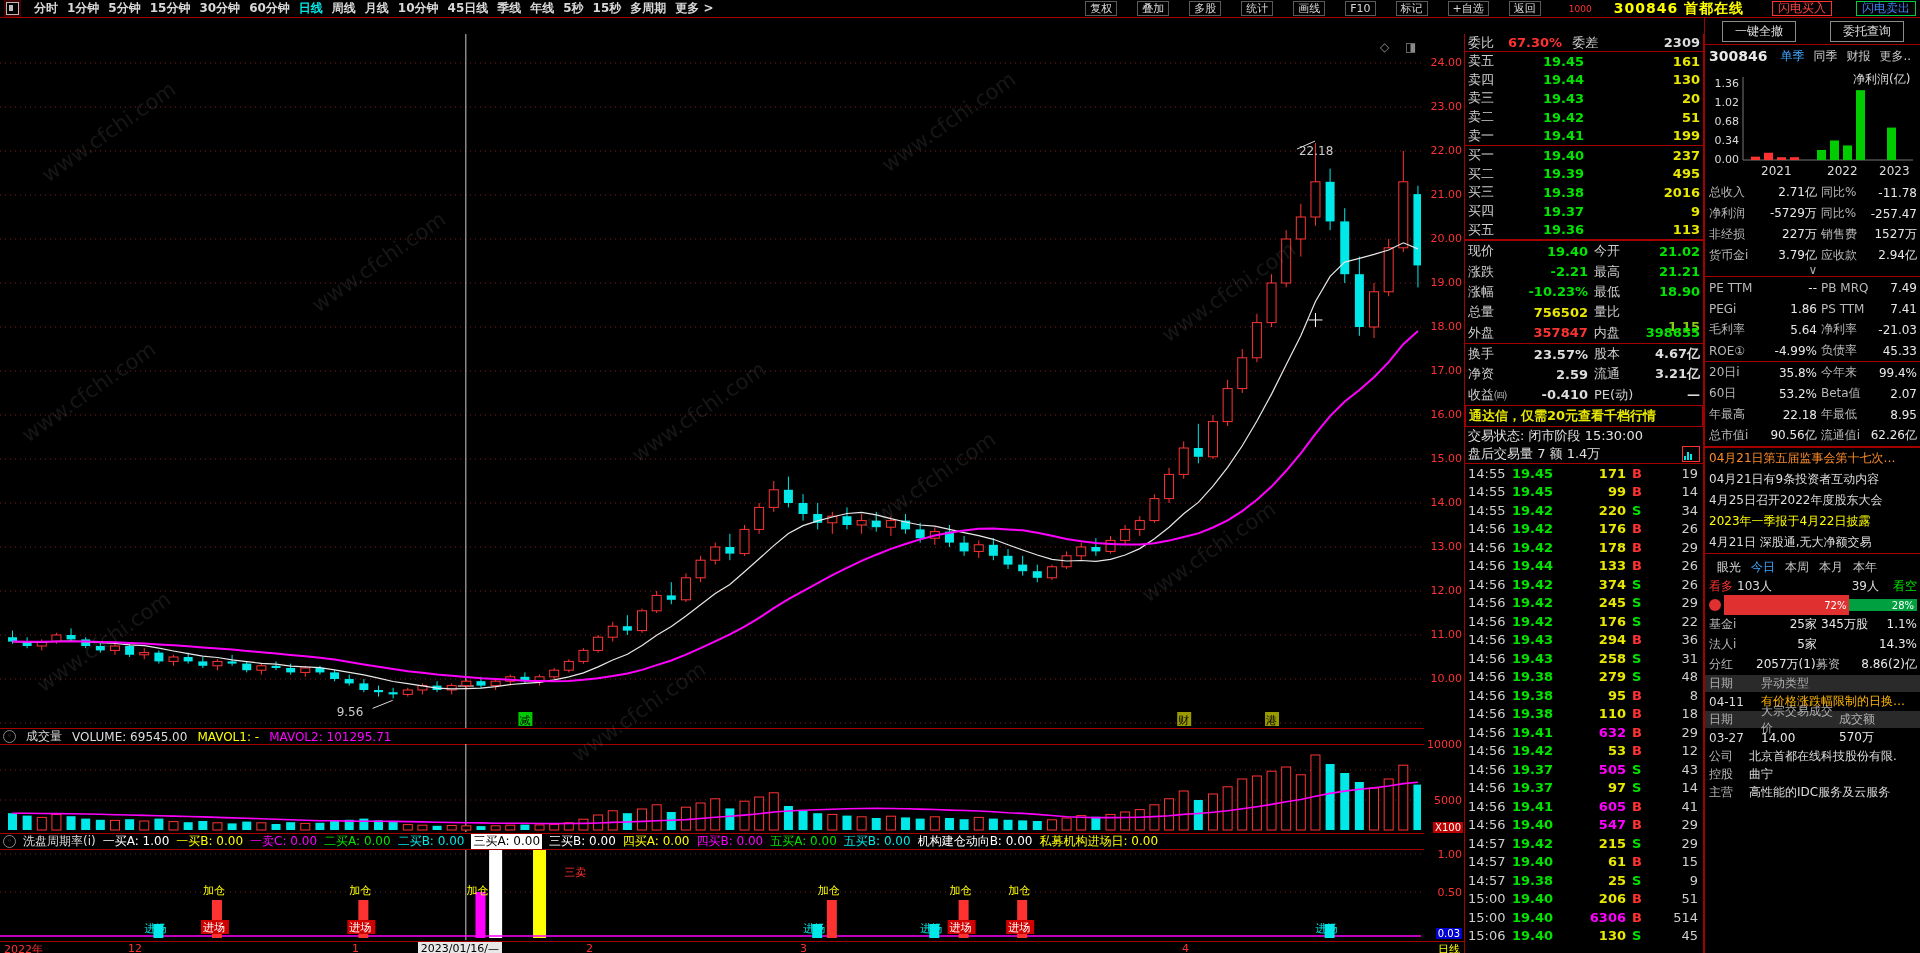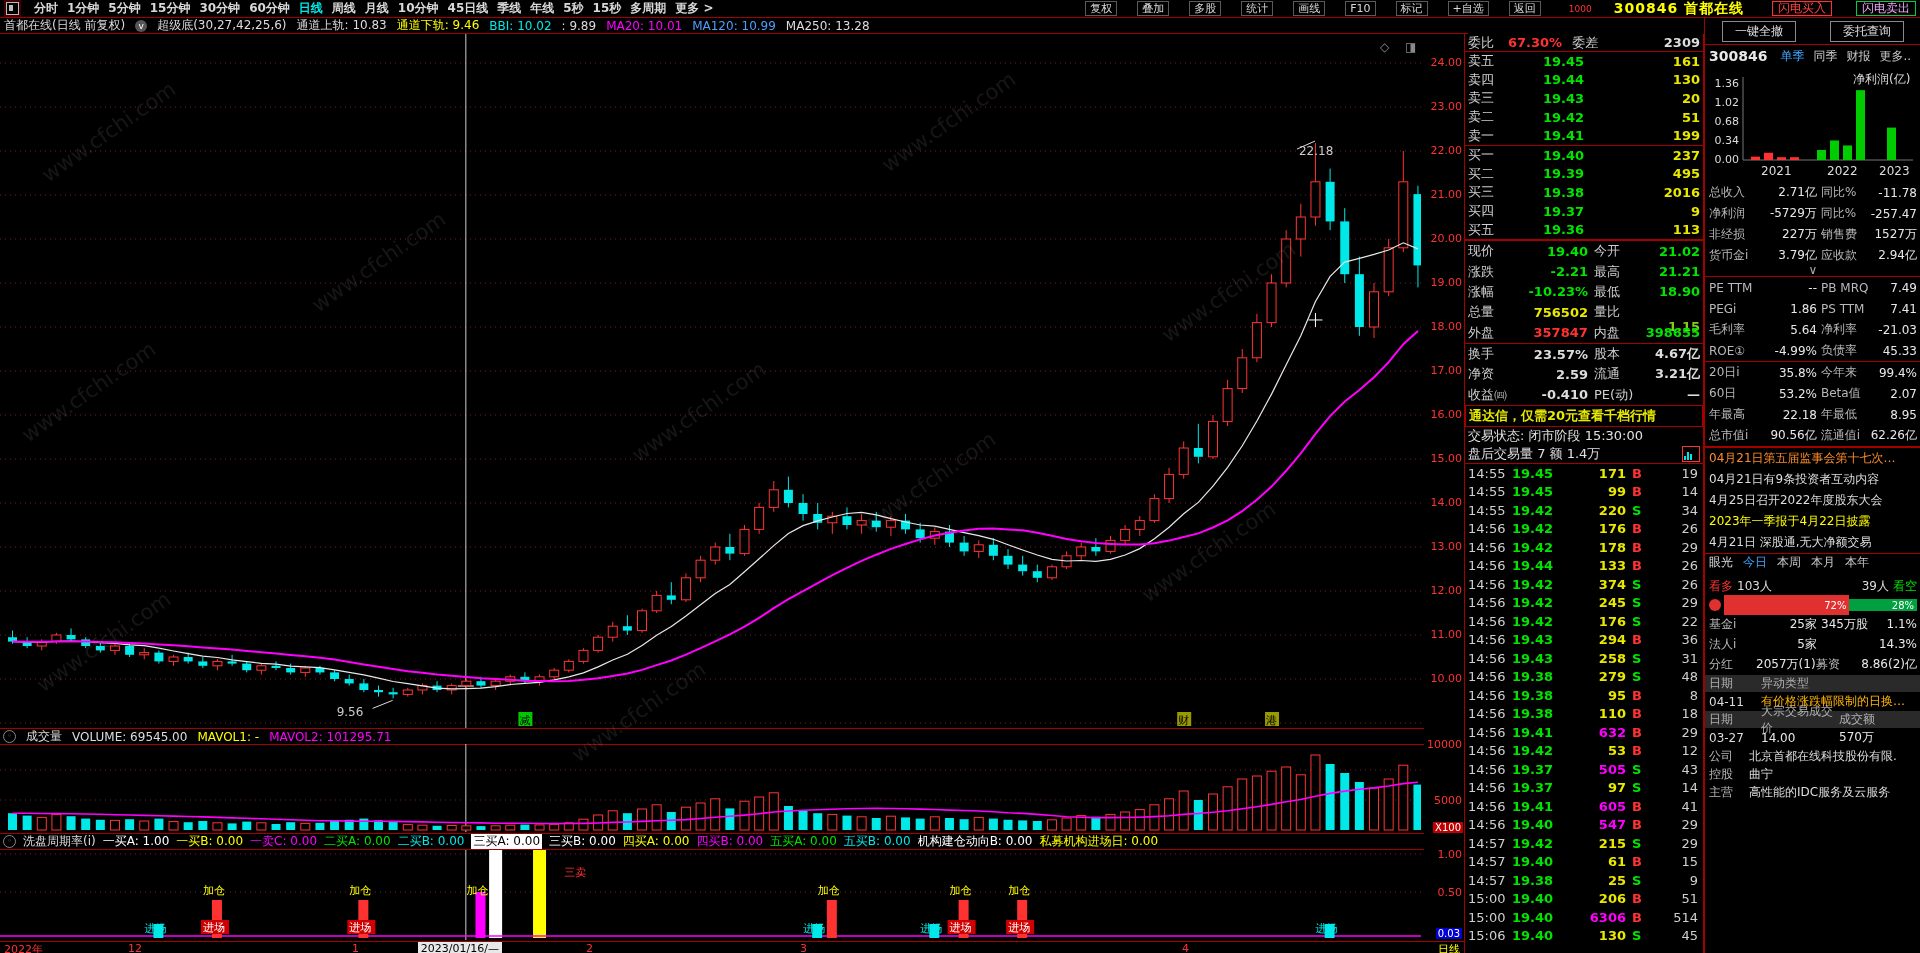--- a/index.html
+++ b/index.html
@@ -11,21 +11,21 @@
   #topmenu-left{display:flex;align-items:center;gap:9px;padding-left:4px;white-space:nowrap;}
   .winicon{width:11px;height:11px;border:1px solid #bbb;margin:0 6px 0 2px;position:relative;box-shadow:0 0 0 2px #400;}
   .winicon:before{content:"";position:absolute;left:2px;top:2px;width:4px;height:6px;background:#bbb;}
   .mitem{color:#d8d8d8;cursor:default;font-weight:bold;}
   .mitem.active{color:#00e8e8;}
   #topmenu-right{margin-left:auto;display:flex;align-items:center;gap:20px;white-space:nowrap;}
   .rbtn{border:1px solid #5a5a5a;color:#d8d8d8;padding:0 4px;height:13px;line-height:13px;font-size:11px;}
   .mini-num{color:#ff3232;font-size:9px;margin:0 2px 0 8px;}
   .stockname{color:#ffff00;font-weight:bold;font-size:14px;letter-spacing:1px;margin-right:8px;}
   .flashbuy{border:1px solid #ff3232;color:#ff4444;padding:0 5px;height:13px;line-height:13px;margin-right:4px;}
-  .flashsell{border:1px solid #00cc44;color:#f0abfc;padding:0 5px;height:13px;line-height:13px;margin-right:4px;}
+  .flashsell{border:1px solid #00cc44;color:#3b82f6;padding:0 5px;height:13px;line-height:13px;margin-right:4px;}
   
   #chead{left:0;top:18px;width:1464px;height:15px;border-bottom:1px solid #a40000;display:flex;align-items:center;gap:10px;padding-left:4px;white-space:nowrap;overflow:hidden;}
   .dropcircle{display:inline-block;width:12px;height:12px;border-radius:50%;background:#565656;color:#fff;font-size:9px;line-height:12px;text-align:center;}
   .corner-icons{position:absolute;left:1380px;top:40px;color:#8a8a8a;font-size:12px;letter-spacing:6px;}
   
   #mainchart{left:0;top:34px;width:1421px;height:694px;}
   #volhead{left:0;top:728px;width:1421px;height:15px;border-top:1px solid #a40000;border-bottom:1px solid #a40000;display:flex;align-items:center;gap:10px;padding-left:3px;}
   #volchart{left:0;top:744px;width:1421px;height:88px;}
   #indhead{left:0;top:833px;width:1421px;height:15px;border-top:1px solid #a40000;border-bottom:1px solid #a40000;display:flex;align-items:center;gap:7px;padding-left:3px;white-space:nowrap;overflow:hidden;}
   #indchart{left:0;top:850px;width:1421px;height:90px;}
@@ -74,21 +74,21 @@
   #f10code{color:#e8e8e8;font-size:14px;font-weight:bold;margin-right:4px;}
   .f10tab{color:#c8c8c8;}
   .f10tab.active{color:#3da5ff;}
   .frow{height:21px;display:flex;align-items:center;padding:0 4px;}
   .flab{width:52px;color:#b8b8b8;white-space:nowrap;}
   .fval{width:56px;text-align:right;color:#e8e8e8;white-space:nowrap;}
   .flab2{width:50px;padding-left:4px;color:#b8b8b8;white-space:nowrap;}
   .fval2{flex:1;text-align:right;color:#e8e8e8;white-space:nowrap;}
   .vmark{text-align:center;color:#aaa;height:10px;line-height:8px;}
   .newsrow{height:21px;line-height:21px;padding:0 4px;white-space:nowrap;overflow:hidden;}
-  .eyerow{height:22px;display:flex;align-items:flex-start;gap:10px;padding:0 4px;}
+  .eyerow{height:22px;display:flex;align-items:flex-end;gap:10px;padding:0 12px;}
   .sentrow{height:20px;display:flex;align-items:center;padding:0 4px;gap:4px;}
   .gauge{height:14px;margin:2px 4px;display:flex;align-items:center;}
   .gdot{width:12px;height:12px;border-radius:50%;background:#e03030;margin-right:3px;}
   .gbarr{height:20px;background:#e03030;color:#fff;font-size:10px;display:flex;align-items:center;justify-content:flex-end;padding-right:3px;}
   .gbarg{height:12px;background:#00a040;color:#fff;font-size:10px;display:flex;align-items:center;justify-content:flex-end;padding-right:3px;flex:1;}
   .tblhead{height:17px;background:#2a2a2a;display:flex;align-items:center;padding:0 4px;color:#b0b0b0;}
   .tblrow{height:19px;display:flex;align-items:center;padding:0 4px;}
   .comprow{height:18px;display:flex;align-items:center;padding:0 4px;white-space:nowrap;overflow:hidden;}
   
   .wm{position:absolute;color:rgba(220,220,220,0.10);font-size:21px;transform:rotate(-35deg);pointer-events:none;white-space:nowrap;}
@@ -129,32 +129,20 @@
         <span class="rbtn">标记</span>
         <span class="rbtn">+自选</span>
         <span class="rbtn">返回</span>
       <span class="mini-num">1000</span>
       <span class="stockname"><span>300846</span> <span>首都在线</span></span>
       <span class="flashbuy">闪电买入</span>
       <span class="flashsell">闪电卖出</span>
     </div>
   </div>
 
-  <div id="chead" class="abs">
-      <span style="color: rgb(220, 220, 220);">首都在线(日线 前复权)</span>
-      <span class="dropcircle">v</span>
-      <span style="color: rgb(220, 220, 220);">超级底(30,27,42,25,6)</span>
-      <span style="color: rgb(220, 220, 220);">通道上轨: 10.83</span>
-      <span style="color: rgb(255, 255, 0);">通道下轨: 9.46</span>
-      <span style="color: rgb(0, 232, 232);">BBI: 10.02</span>
-      <span style="color: rgb(220, 220, 220);">: 9.89</span>
-      <span style="color: rgb(255, 0, 255);">MA20: 10.01</span>
-      <span style="color: rgb(77, 157, 255);">MA120: 10.99</span>
-      <span style="color: rgb(220, 220, 220);">MA250: 13.28</span>
-    </div>
   <div class="corner-icons abs">◇ ◨</div>
 
   <div id="mainchart" class="abs"><svg width="1421" height="694" xmlns="http://www.w3.org/2000/svg">
         <line x1="0" y1="689" x2="1421" y2="689" stroke="#7a1f1f" stroke-width="1" stroke-dasharray="1,4"></line>
         <line x1="0" y1="645" x2="1421" y2="645" stroke="#7a1f1f" stroke-width="1" stroke-dasharray="1,4"></line>
         <line x1="0" y1="601" x2="1421" y2="601" stroke="#7a1f1f" stroke-width="1" stroke-dasharray="1,4"></line>
         <line x1="0" y1="557" x2="1421" y2="557" stroke="#7a1f1f" stroke-width="1" stroke-dasharray="1,4"></line>
         <line x1="0" y1="513" x2="1421" y2="513" stroke="#7a1f1f" stroke-width="1" stroke-dasharray="1,4"></line>
         <line x1="0" y1="469" x2="1421" y2="469" stroke="#7a1f1f" stroke-width="1" stroke-dasharray="1,4"></line>
         <line x1="0" y1="425" x2="1421" y2="425" stroke="#7a1f1f" stroke-width="1" stroke-dasharray="1,4"></line>
@@ -1019,21 +1007,21 @@
         <span style="color: rgb(221, 221, 221);">眼光</span>
         <span class="f10tab active">今日</span>
         <span class="f10tab">本周</span>
         <span class="f10tab">本月</span>
         <span class="f10tab">本年</span>
       </div>
     <div class="sentrow" id="sentrow">
         <span style="color: rgb(255, 50, 50);">看多</span>
         <span>103人</span>
         <span style="margin-left: auto;">39人</span>
-        <span style="color: rgb(0, 228, 0);">看空</span>
+        <span style="color: rgb(0, 228, 0); margin-left: 10px;">看空</span>
       </div>
     <div class="gauge" id="gaugerow">
         <span class="gdot"></span>
         <span class="gbarr" style="width: 122.4px;">72%</span>
         <span class="gbarg">28%</span>
       </div>
     <div id="instrows">
         <div class="frow" style="height: 20px;">
           <span class="flab">基金i</span>
           <span class="fval">25家</span>

